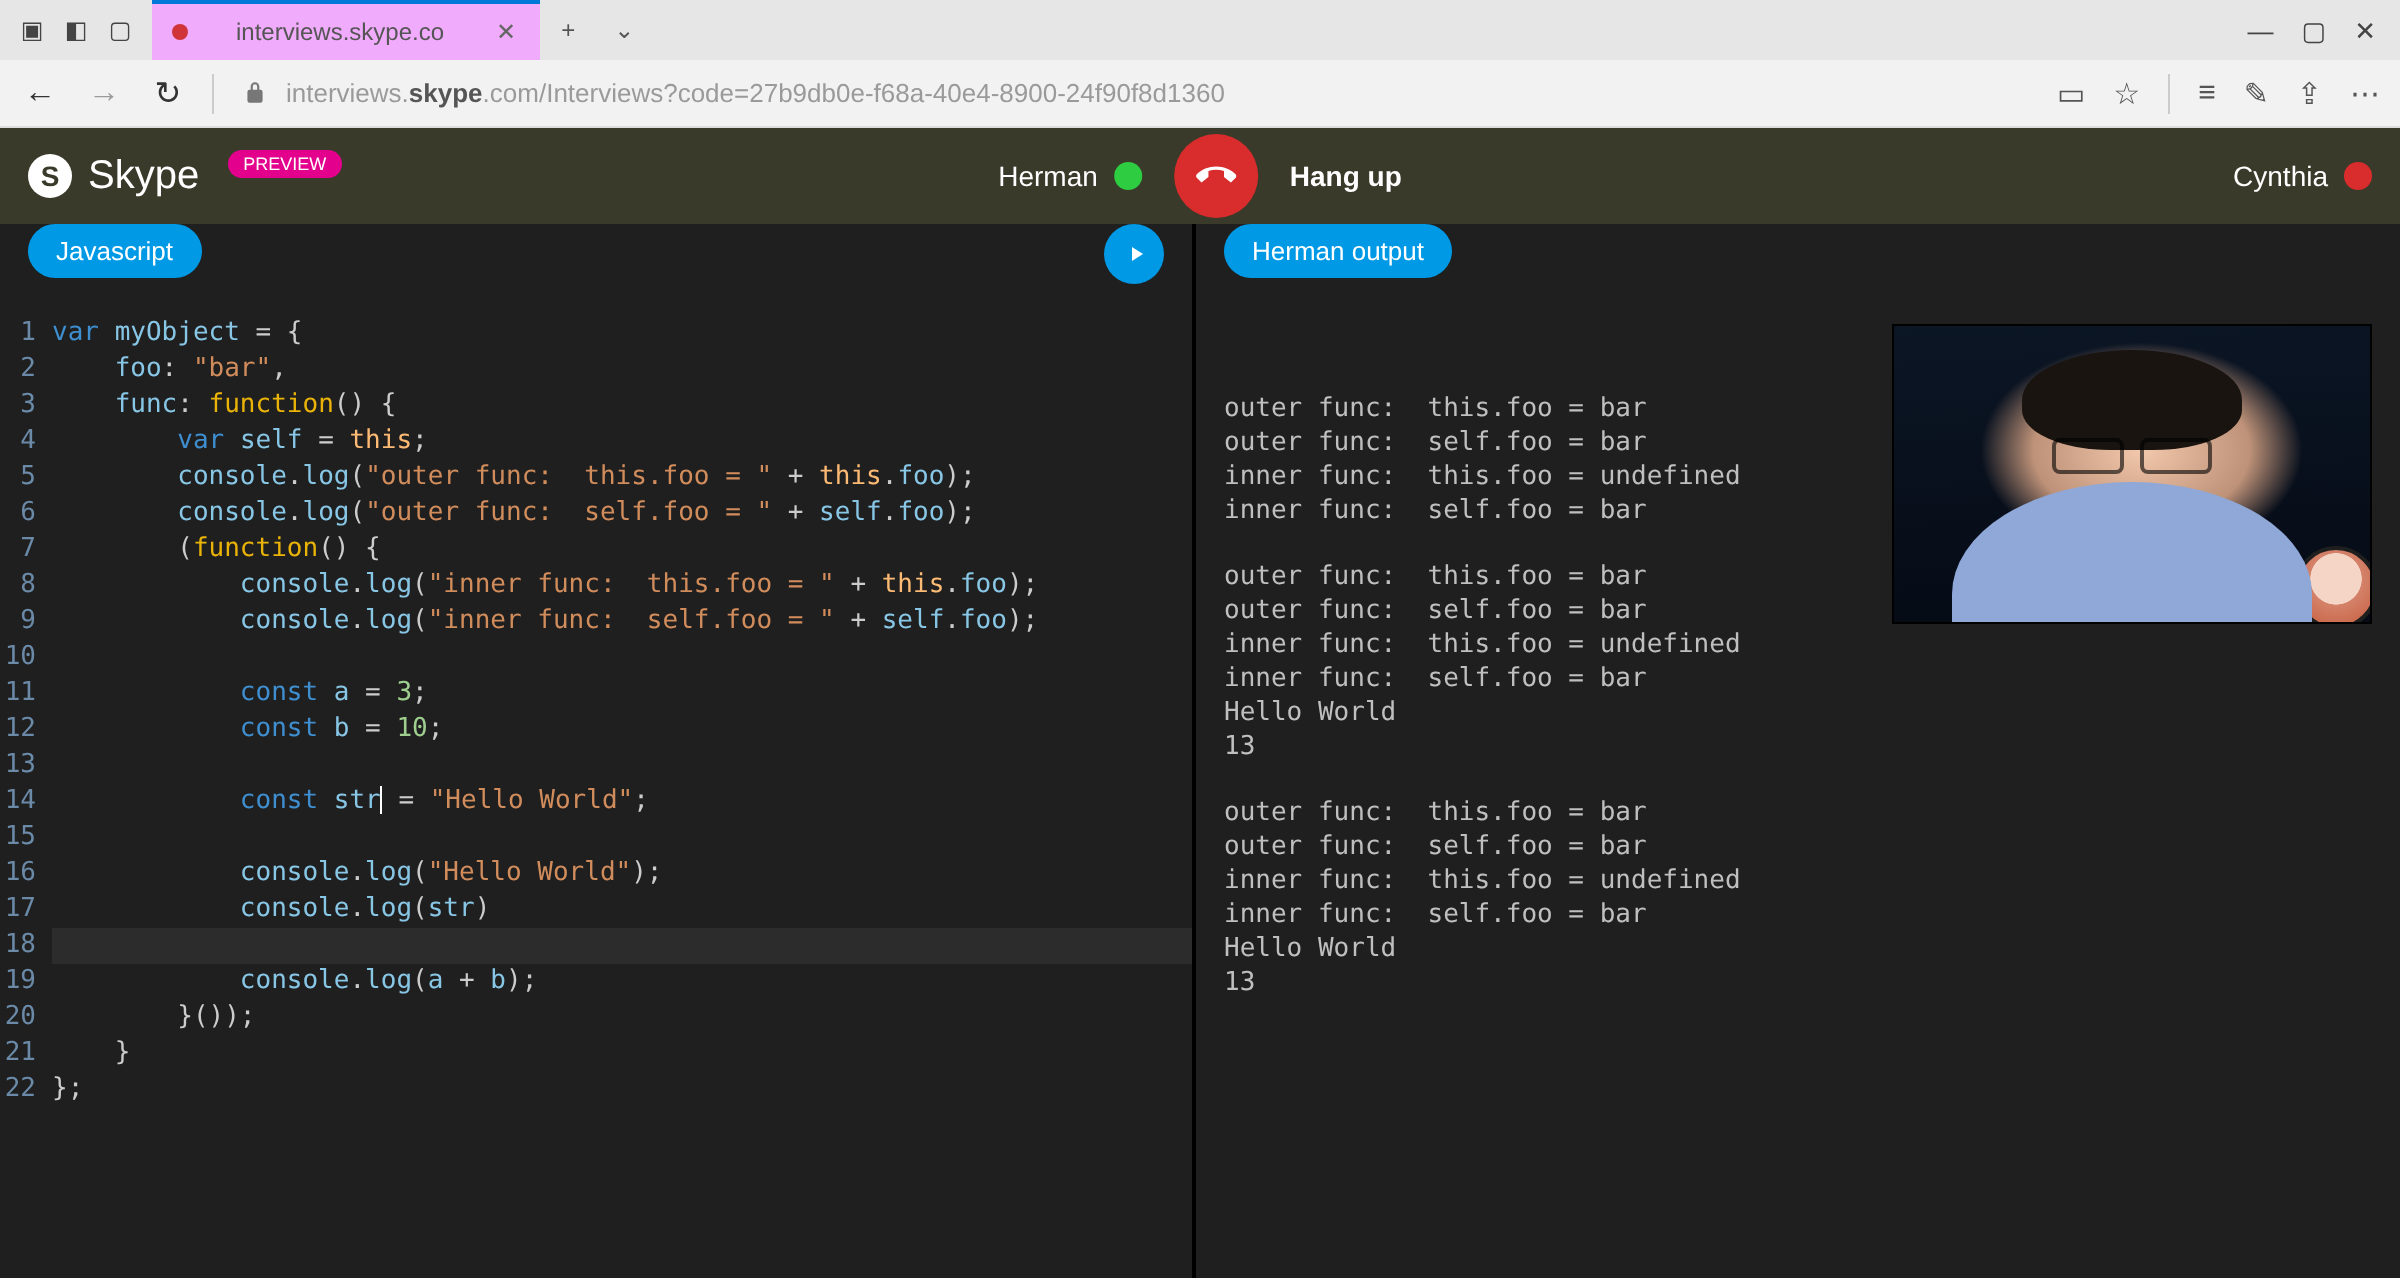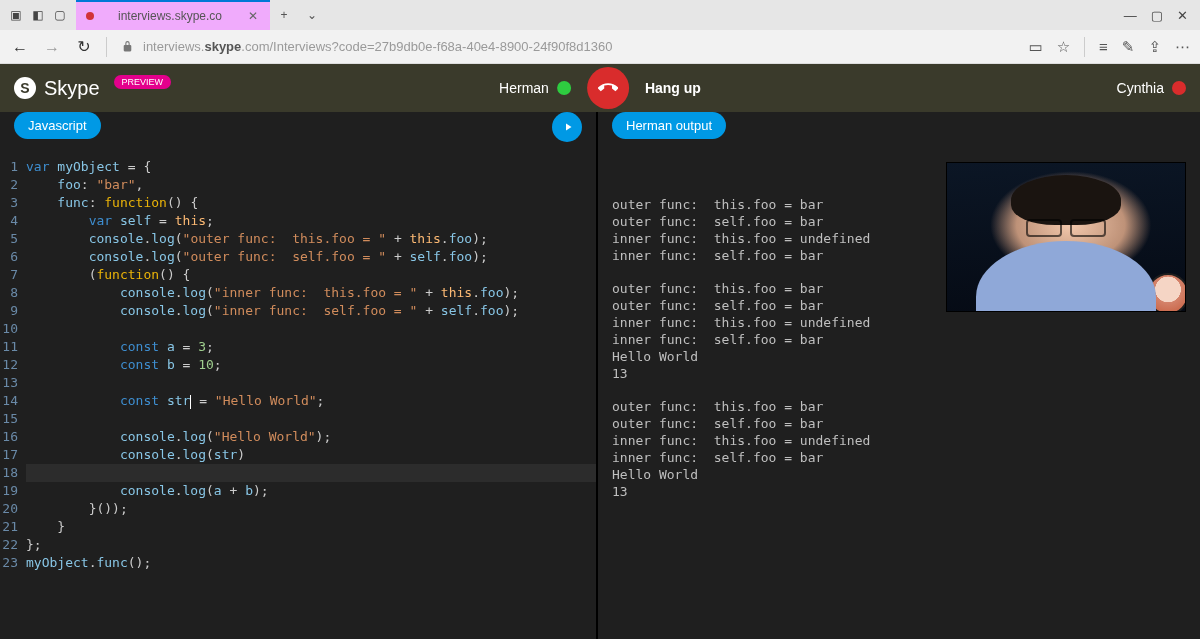--- a/index.html
+++ b/index.html
@@ -241,24 +241,20 @@
             <div class="gutter">20</div>
             <div class="code">        <span class="tk-punc">}());</span></div>
           </div>
           <div class="code-line">
             <div class="gutter">21</div>
             <div class="code">    <span class="tk-punc">}</span></div>
           </div>
           <div class="code-line">
             <div class="gutter">22</div>
             <div class="code"><span class="tk-punc">};</span></div>
-          </div>
-          <div class="code-line">
-            <div class="gutter">23</div>
-            <div class="code"><span class="tk-id">myObject</span><span class="tk-punc">.</span><span class="tk-id">func</span><span class="tk-punc">();</span></div>
           </div>
         </div>
     </div>
 
     <div class="pane pane-right">
       <div class="pane-toolbar">
         <button class="pill-btn">Herman output</button>
       </div>
       <div class="output" id="output">
         <div class="block">outer func:  this.foo = bar

